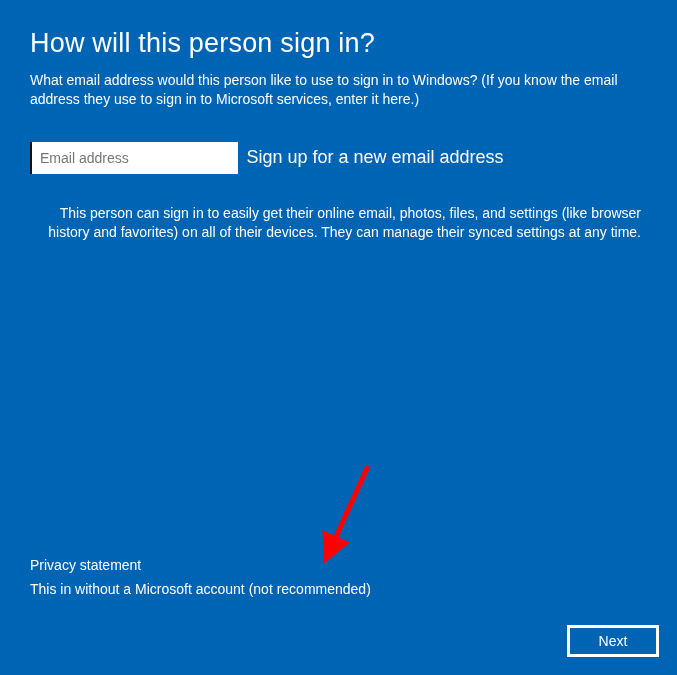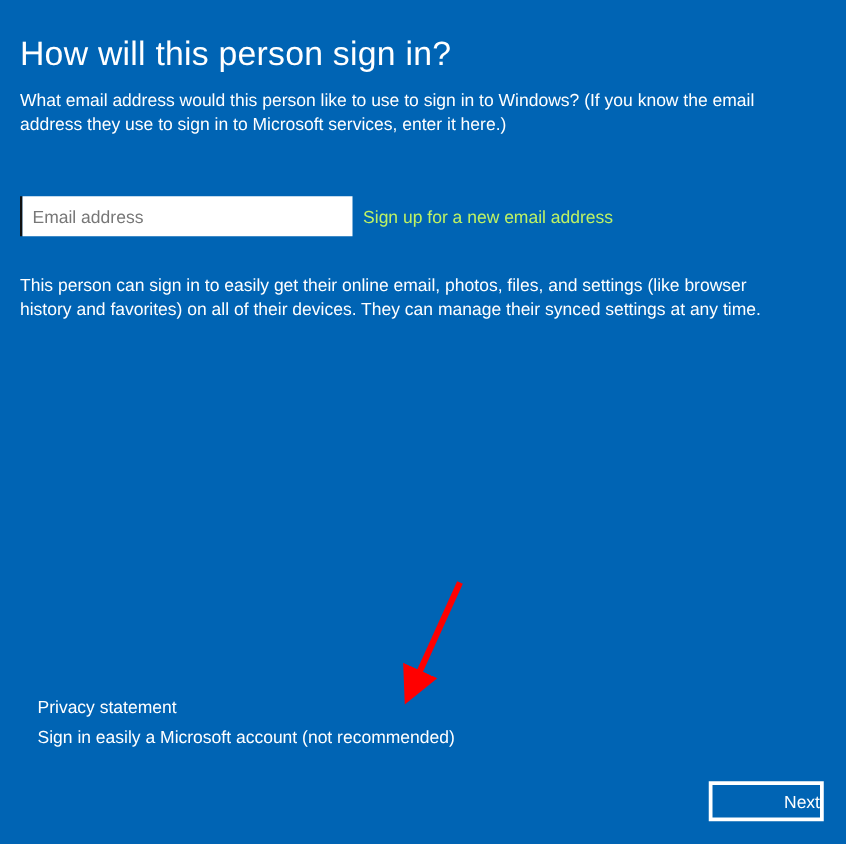--- a/index.html
+++ b/index.html
@@ -10,65 +10,66 @@
     body {
       width: 677px;
       height: 675px;
       background: #0064b4;
       font-family: "Segoe UI", Tahoma, sans-serif;
       color: #ffffff;
       position: relative;
       overflow: hidden;
     }
     .content {
-      padding: 28px 36px 0 16px;
+      padding: 28px 36px 0 30px;
     }
     .heading {
       font-size: 27px;
       font-weight: 300;
       margin-bottom: 12px;
       letter-spacing: 0.2px;
     }
     .intro-text {
       font-size: 14px;
       line-height: 1.35;
       margin-bottom: 16px;
       font-weight: 400;
     }
     .email-input {
-      width: 264px;
+      width: 206px;
       height: 32px;
       border: none;
       background: #ffffff;
       color: #666666;
       font-size: 14px;
       padding: 0 8px;
       font-family: inherit;
       outline: none;
       display: block;
     }
     .email-input::placeholder {
       color: #777777;
     }
     .input-border {
       border-left: 2px solid #111;
       display: inline-block;
     }
     .signup-link {
       display: inline-block;
-      font-size: 14px;
-      margin-top: 40px;
+      font-size: 18px;
+      margin-top: 22px;
       margin-left: 4px;
-      color: #bef264;
+      color: #ffffff;
       cursor: pointer;
     }
     .benefit-text {
       font-size: 14px;
       line-height: 1.4;
       margin-top: 30px;
+      text-align: right;
     }
     .bottom-links {
       position: absolute;
       left: 30px;
       bottom: 78px;
     }
     .link-item {
       font-size: 14px;
       color: #ffffff;
       cursor: pointer;
@@ -88,21 +89,20 @@
       background: #0064b4;
       border: 2px solid #ffffff;
       color: #ffffff;
       font-size: 14px;
       font-family: inherit;
       cursor: pointer;
       text-align: center;
     }
     .btn-primary {
       border-width: 3px;
-      text-align: right;
     }
     .annotation-arrow {
       position: absolute;
       left: 320px;
       top: 460px;
       pointer-events: none;
     }
   </style>
 </head>
 <body>
@@ -116,21 +116,21 @@
     <input type="text" class="email-input" placeholder="Email address" style="">
   </span>
 
   <span class="signup-link">Sign up for a new email address</span>
 
   <p class="benefit-text">This person can sign in to easily get their online email, photos, files, and settings (like browser history and favorites) on all of their devices. They can manage their synced settings at any time.</p>
 </div>
 
 <div class="bottom-links">
   <span class="link-item">Privacy statement</span>
-  <span class="link-item">Sign in easily a Microsoft account (not recommended)</span>
+  <span class="link-item">This in without a Microsoft account (not recommended)</span>
 </div>
 
 <div class="button-row">
   <button class="btn btn-primary">Next</button>
 </div>
 
 <svg class="annotation-arrow" width="60" height="110">
   <defs>
     <marker id="ahead" markerWidth="8" markerHeight="8" refX="3" refY="3" orient="auto">
       <polygon points="0,0 6,3 0,6" fill="#ff0000"></polygon>

